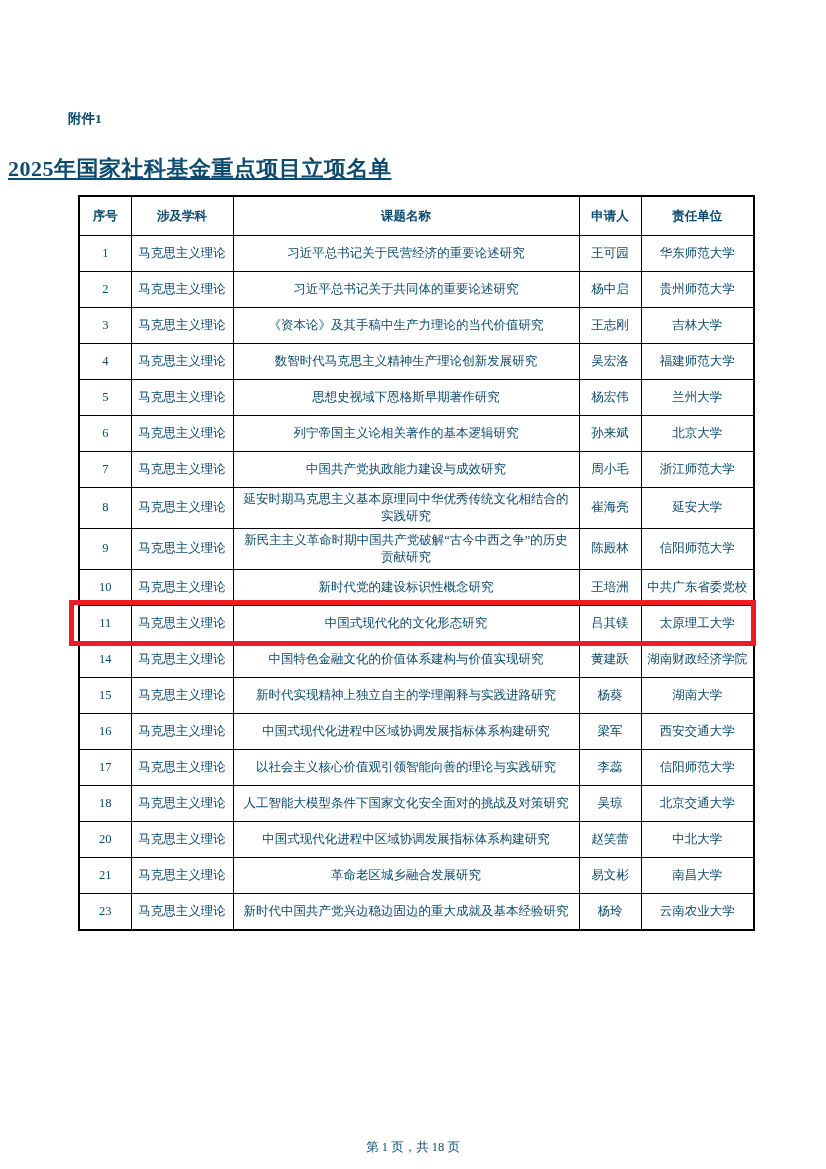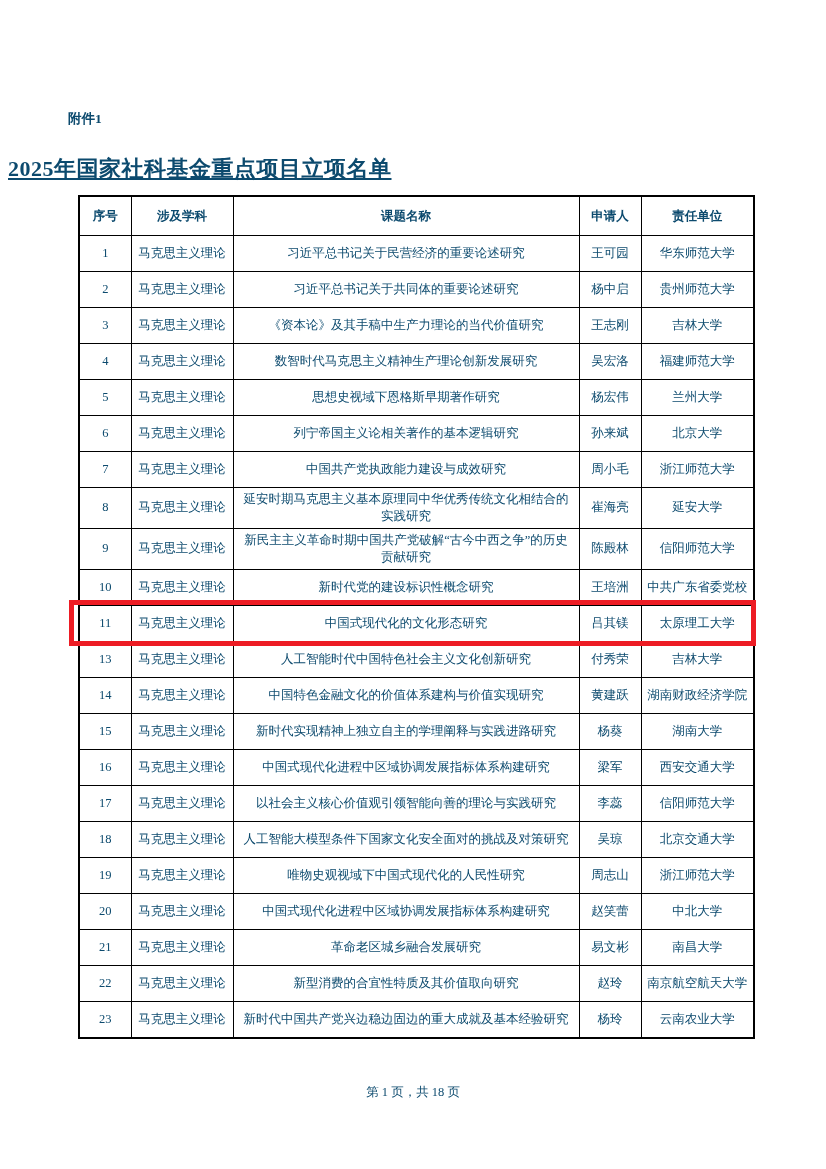--- a/index.html
+++ b/index.html
@@ -52,21 +52,21 @@
     font-weight: bold;
     font-size: 12.5px;
     text-align: center;
   }
   table.projects td { height: 29px; }
   .c-no, .c-disc, .c-app, .c-unit { text-align: center; }
   .c-title { text-align: center; }
   .footer {
     position: absolute;
     left: 0;
-    top: 1084px;
+    top: 1139px;
     width: 826px;
     text-align: center;
     font-size: 12.5px;
   }
   #highlight-box {
     position: absolute;
     border: 5px solid #ED1C24;
     box-sizing: border-box;
     pointer-events: none;
     z-index: 5;
@@ -170,27 +170,20 @@
     <td class="c-unit">中共广东省委党校</td>
   </tr>
         <tr>
     <td class="c-no">11</td>
     <td class="c-disc">马克思主义理论</td>
     <td class="c-title">中国式现代化的文化形态研究</td>
     <td class="c-app">吕其镁</td>
     <td class="c-unit">太原理工大学</td>
   </tr>
         <tr>
-    <td class="c-no">13</td>
-    <td class="c-disc">马克思主义理论</td>
-    <td class="c-title">人工智能时代中国特色社会主义文化创新研究</td>
-    <td class="c-app">付秀荣</td>
-    <td class="c-unit">吉林大学</td>
-  </tr>
-        <tr>
     <td class="c-no">14</td>
     <td class="c-disc">马克思主义理论</td>
     <td class="c-title">中国特色金融文化的价值体系建构与价值实现研究</td>
     <td class="c-app">黄建跃</td>
     <td class="c-unit">湖南财政经济学院</td>
   </tr>
         <tr>
     <td class="c-no">15</td>
     <td class="c-disc">马克思主义理论</td>
     <td class="c-title">新时代实现精神上独立自主的学理阐释与实践进路研究</td>
@@ -212,48 +205,34 @@
     <td class="c-unit">信阳师范大学</td>
   </tr>
         <tr>
     <td class="c-no">18</td>
     <td class="c-disc">马克思主义理论</td>
     <td class="c-title">人工智能大模型条件下国家文化安全面对的挑战及对策研究</td>
     <td class="c-app">吴琼</td>
     <td class="c-unit">北京交通大学</td>
   </tr>
         <tr>
-    <td class="c-no">19</td>
-    <td class="c-disc">马克思主义理论</td>
-    <td class="c-title">唯物史观视域下中国式现代化的人民性研究</td>
-    <td class="c-app">周志山</td>
-    <td class="c-unit">浙江师范大学</td>
-  </tr>
-        <tr>
     <td class="c-no">20</td>
     <td class="c-disc">马克思主义理论</td>
     <td class="c-title">中国式现代化进程中区域协调发展指标体系构建研究</td>
     <td class="c-app">赵笑蕾</td>
     <td class="c-unit">中北大学</td>
   </tr>
         <tr>
     <td class="c-no">21</td>
     <td class="c-disc">马克思主义理论</td>
     <td class="c-title">革命老区城乡融合发展研究</td>
     <td class="c-app">易文彬</td>
     <td class="c-unit">南昌大学</td>
   </tr>
         <tr>
-    <td class="c-no">22</td>
-    <td class="c-disc">马克思主义理论</td>
-    <td class="c-title">新型消费的合宜性特质及其价值取向研究</td>
-    <td class="c-app">赵玲</td>
-    <td class="c-unit">南京航空航天大学</td>
-  </tr>
-        <tr>
     <td class="c-no">23</td>
     <td class="c-disc">马克思主义理论</td>
     <td class="c-title">新时代中国共产党兴边稳边固边的重大成就及基本经验研究</td>
     <td class="c-app">杨玲</td>
     <td class="c-unit">云南农业大学</td>
   </tr>
       </tbody>
   </table>
 
   <div class="footer">第 1 页，共 18 页</div>

